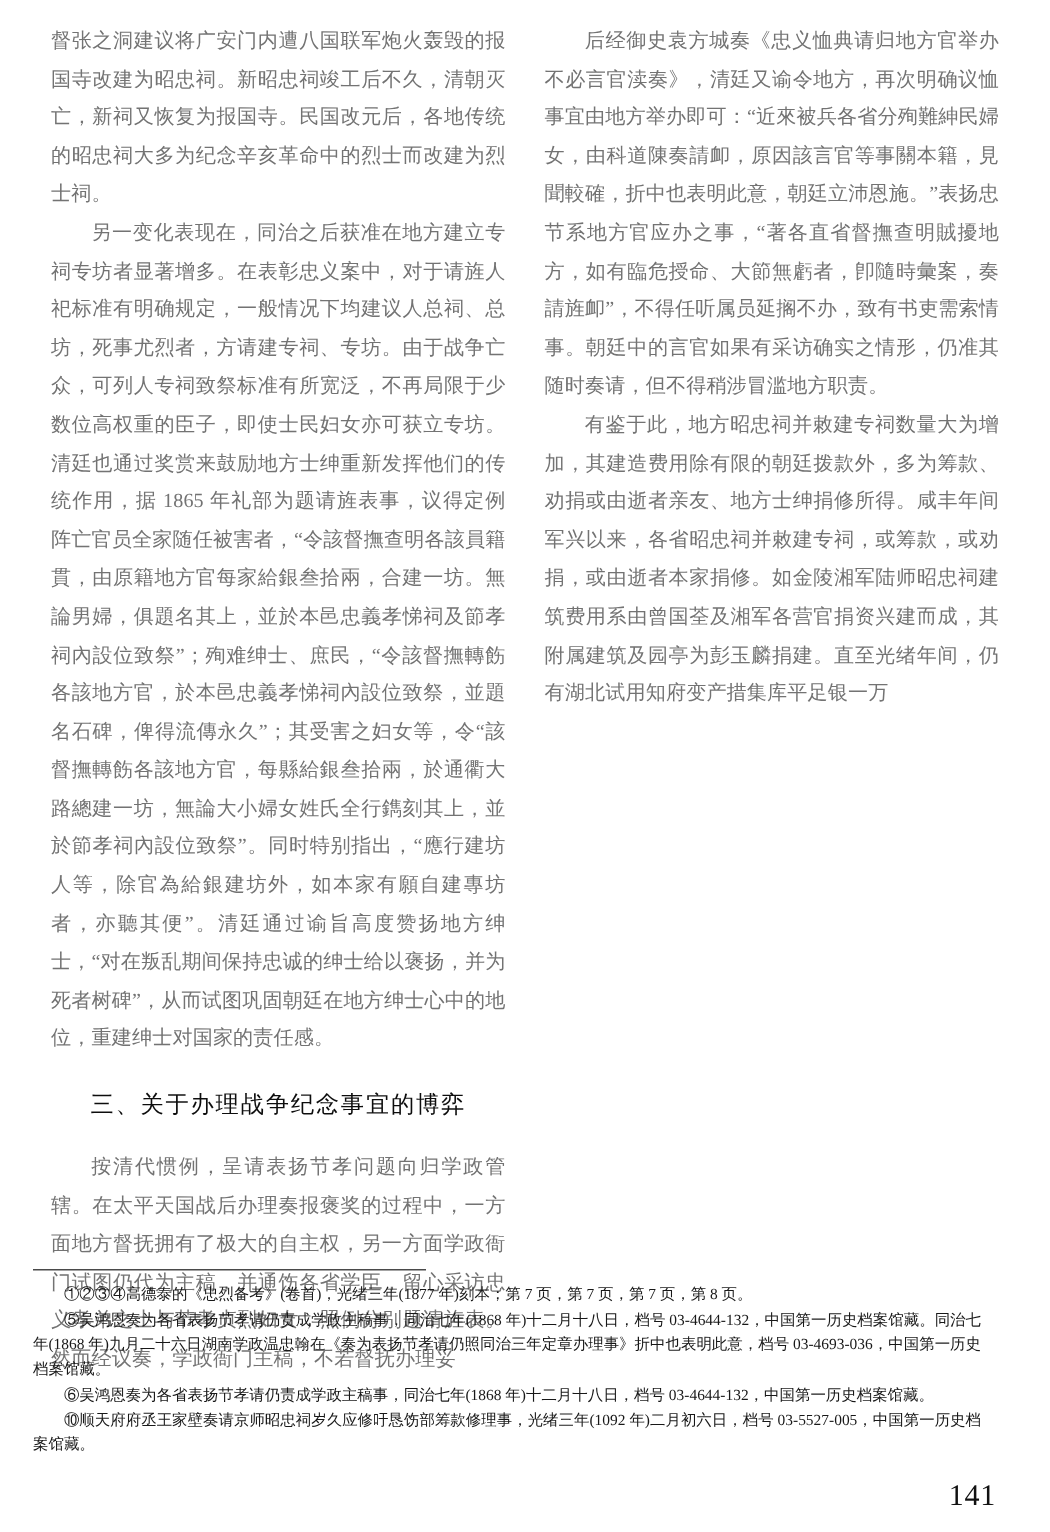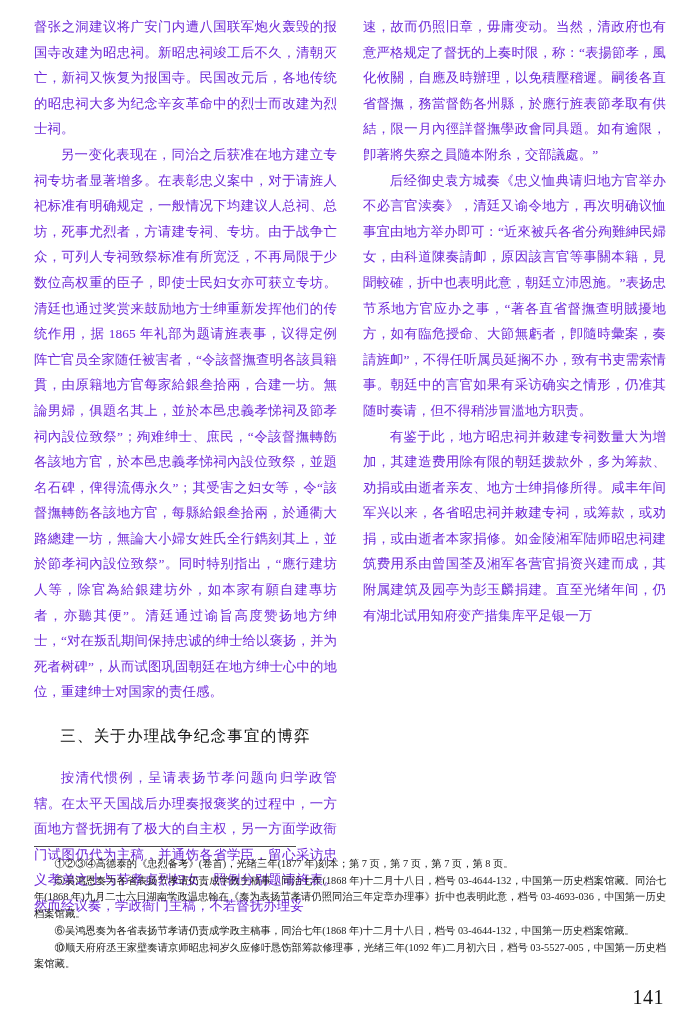--- a/index.html
+++ b/index.html
@@ -39,21 +39,21 @@
   }
 
   p.para {
     margin: 0;
     font-size: 13.4px;
     line-height: 25.6px;
     text-align: justify;
     text-justify: inter-character;
     letter-spacing: 0.1px;
     text-indent: 0;
-    color: #6d28d9;
+    color: #737373;
   }
   p.indent {
     text-indent: 2em;
   }
   p.para + p.para {
     margin-top: 0;
   }
 
   
   h2.section-heading {
@@ -62,21 +62,21 @@
     font-weight: normal;
     text-align: center;
     letter-spacing: 1.2px;
     font-family: "DejaVu Sans", "Liberation Sans", sans-serif;
     color: #0d0d0d;
   }
 
   
   .footnotes {
     position: absolute;
-    left: 34px;
+    left: 22px;
     top: 846px;
     width: 632px;
   }
   .fn-rule {
     width: 262px;
     height: 0;
     border-top: 1px solid #4a4a4a;
     margin: 0 0 9px 0;
   }
   .fn-list {
@@ -115,21 +115,20 @@
     <div class="col">
       <p class="para">督张之洞建议将广安门内遭八国联军炮火轰毁的报国寺改建为昭忠祠。新昭忠祠竣工后不久，清朝灭亡，新祠又恢复为报国寺。民国改元后，各地传统的昭忠祠大多为纪念辛亥革命中的烈士而改建为烈士祠。</p>
       <p class="para indent">另一变化表现在，同治之后获准在地方建立专祠专坊者显著增多。在表彰忠义案中，对于请旌人祀标准有明确规定，一般情况下均建议人总祠、总坊，死事尤烈者，方请建专祠、专坊。由于战争亡众，可列人专祠致祭标准有所宽泛，不再局限于少数位高权重的臣子，即使士民妇女亦可获立专坊。清廷也通过奖赏来鼓励地方士绅重新发挥他们的传统作用，据 1865 年礼部为题请旌表事，议得定例阵亡官员全家随任被害者，“令該督撫查明各該員籍貫，由原籍地方官每家給銀叁拾兩，合建一坊。無論男婦，俱題名其上，並於本邑忠義孝悌祠及節孝祠內設位致祭”；殉难绅士、庶民，“令該督撫轉飭各該地方官，於本邑忠義孝悌祠內設位致祭，並題名石碑，俾得流傳永久”；其受害之妇女等，令“該督撫轉飭各該地方官，每縣給銀叁拾兩，於通衢大路總建一坊，無論大小婦女姓氏全行鐫刻其上，並於節孝祠內設位致祭”。同时特别指出，“應行建坊人等，除官為給銀建坊外，如本家有願自建專坊者，亦聽其便”。清廷通过谕旨高度赞扬地方绅士，“对在叛乱期间保持忠诚的绅士给以褒扬，并为死者树碑”，从而试图巩固朝廷在地方绅士心中的地位，重建绅士对国家的责任感。</p>
 
       <h2 class="section-heading">三、关于办理战争纪念事宜的博弈</h2>
 
       <p class="para indent">按清代惯例，呈请表扬节孝问题向归学政管辖。在太平天国战后办理奏报褒奖的过程中，一方面地方督抚拥有了极大的自主权，另一方面学政衙门试图仍代为主稿，并通饬各省学臣，留心采访忠义孝弟之士与节孝贞烈妇女，照例分别题请旌表。然而经议奏，学政衙门主稿，不若督抚办理妥</p>
     </div>
 
     <div class="col">
-      <p class="para">速，故而仍照旧章，毋庸变动。当然，清政府也有意严格规定了督抚的上奏时限，称：“表揚節孝，風化攸關，自應及時辦理，以免積壓稽遲。嗣後各直省督撫，務當督飭各州縣，於應行旌表節孝取有供結，限一月內徑詳督撫學政會同具題。如有逾限，卽著將失察之員隨本附糸，交部議處。”</p>
       <p class="para indent">后经御史袁方城奏《忠义恤典请归地方官举办不必言官渎奏》，清廷又谕令地方，再次明确议恤事宜由地方举办即可：“近來被兵各省分殉難紳民婦女，由科道陳奏請卹，原因該言官等事關本籍，見聞較確，折中也表明此意，朝廷立沛恩施。”表扬忠节系地方官应办之事，“著各直省督撫查明賊擾地方，如有臨危授命、大節無虧者，卽隨時彙案，奏請旌卹”，不得任听属员延搁不办，致有书吏需索情事。朝廷中的言官如果有采访确实之情形，仍准其随时奏请，但不得稍涉冒滥地方职责。</p>
       <p class="para indent">有鉴于此，地方昭忠祠并敕建专祠数量大为增加，其建造费用除有限的朝廷拨款外，多为筹款、劝捐或由逝者亲友、地方士绅捐修所得。咸丰年间军兴以来，各省昭忠祠并敕建专祠，或筹款，或劝捐，或由逝者本家捐修。如金陵湘军陆师昭忠祠建筑费用系由曾国荃及湘军各营官捐资兴建而成，其附属建筑及园亭为彭玉麟捐建。直至光绪年间，仍有湖北试用知府变产措集库平足银一万</p>
     </div>
 
   </div>
 
   <div class="footnotes">
     <div class="fn-rule"></div>
     <ul class="fn-list">
       <li class="fn-item">①②③④高德泰的《忠烈备考》(卷首)，光绪三年(1877 年)刻本；第 7 页，第 7 页，第 7 页，第 8 页。</li>

